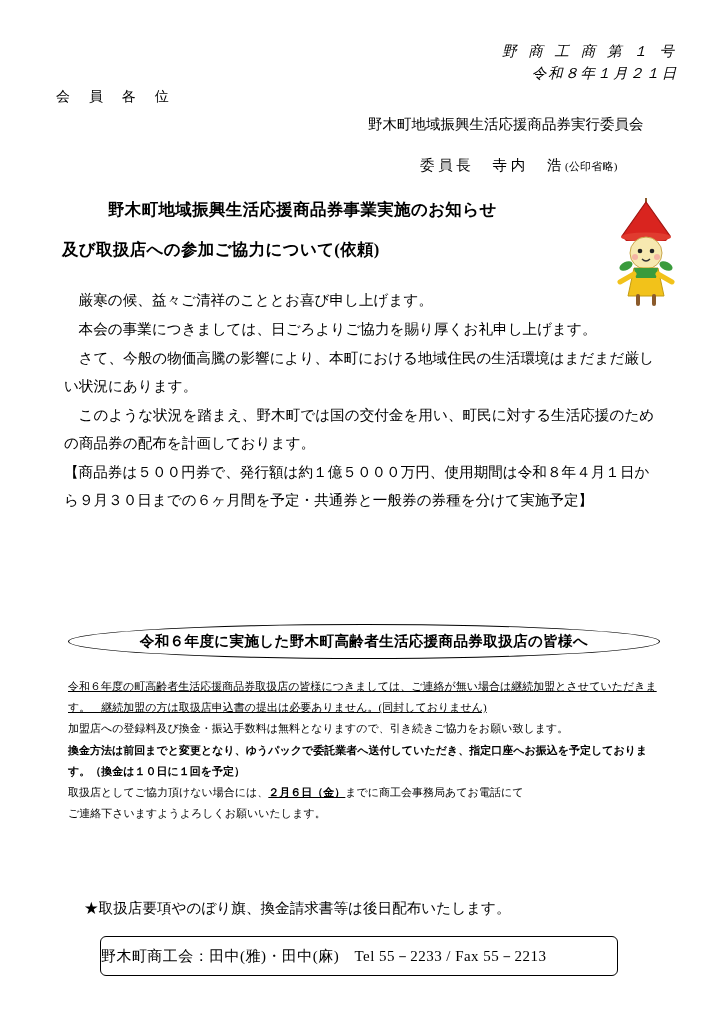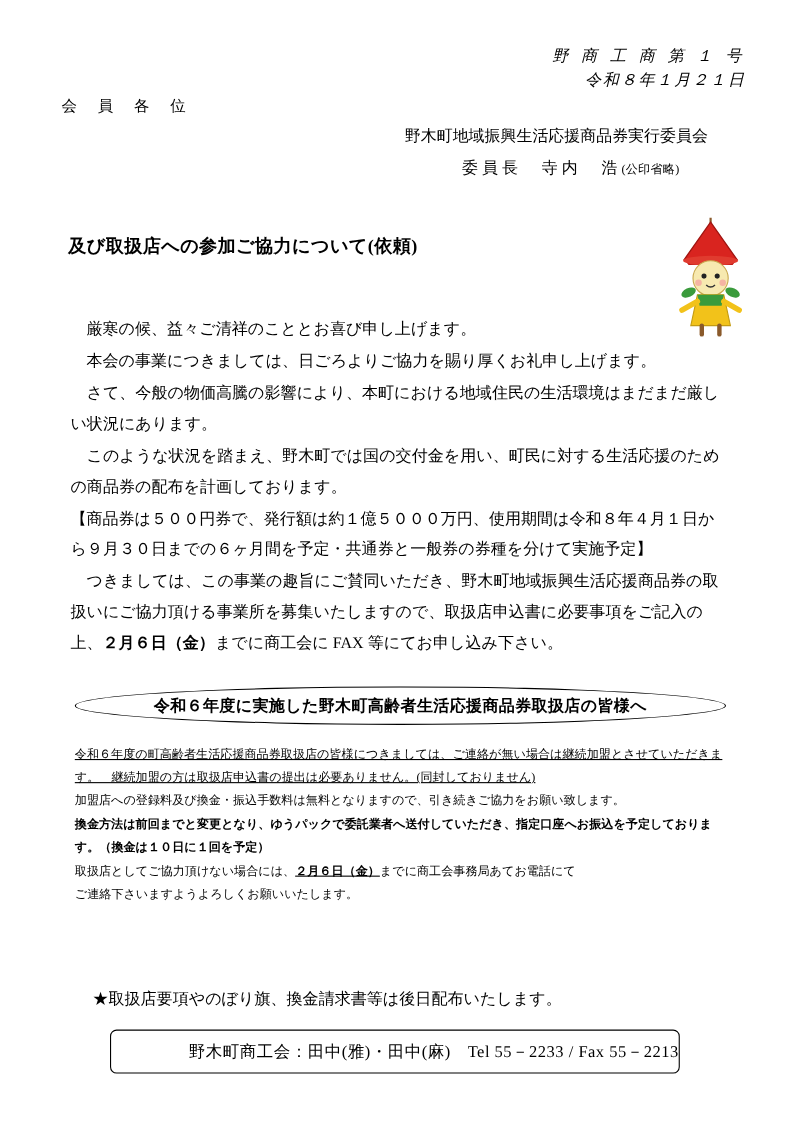--- a/index.html
+++ b/index.html
@@ -45,21 +45,21 @@
   }
   .issuer {
     position: absolute;
     top: 112px;
     left: 368px;
     font-size: 14.5px;
     line-height: 1.7;
   }
   .issuer .chair {
     display: block;
-    margin-top: 4px;
+    margin-top: 16px;
     padding-left: 52px;
   }
   .chair-name {
     letter-spacing: 0.25em;
   }
   .seal-note {
     font-size: 11px;
     letter-spacing: 0.02em;
   }
   
@@ -150,21 +150,21 @@
   .contact-box {
     position: absolute;
     top: 936px;
     left: 100px;
     width: 516px;
     height: 38px;
     border: 1.3px solid #000;
     border-radius: 6px;
     display: flex;
     align-items: center;
-    justify-content: flex-end;
+    justify-content: flex-start;
     font-size: 15px;
     letter-spacing: 0.03em;
   }
 </style>
 </head>
 <body>
 
 <div class="page">
 
   <div class="doc-number">
@@ -175,20 +175,21 @@
   <div class="addressee">会 員 各 位</div>
 
   <div class="issuer">
     <div>野木町地域振興生活応援商品券実行委員会</div>
     <span class="chair">
       <span class="chair-name">委員長　寺内　浩</span><span class="seal-note">(公印省略)</span>
     </span>
   </div>
 
   <div class="title-wrap">
+    <div class="title-1">野木町地域振興生活応援商品券事業実施のお知らせ</div>
     <div class="title-2">及び取扱店への参加ご協力について(依頼)</div>
   </div>
 
   <svg class="mascot" viewBox="0 0 92 112" xmlns="http://www.w3.org/2000/svg">
 
     <path d="M46 2 L46 14" stroke="#8a5a2b" stroke-width="2"></path>
     <path d="M22 40 L46 6 L70 40 Z" fill="#d9241f" stroke="#a01410" stroke-width="1.2"></path>
     <path d="M22 40 L70 40 L66 45 L26 45 Z" fill="#c01c18"></path>
     <ellipse cx="46" cy="41" rx="25" ry="4.5" fill="#e03b2f"></ellipse>
 
@@ -211,21 +212,20 @@
     <ellipse cx="26" cy="70" rx="7" ry="4" fill="#3a9b3c" transform="rotate(-25 26 70)"></ellipse>
     <ellipse cx="66" cy="70" rx="7" ry="4" fill="#3a9b3c" transform="rotate(25 66 70)"></ellipse>
   </svg>
 
   <div class="body">
     <p class="indent">厳寒の候、益々ご清祥のこととお喜び申し上げます。</p>
     <p class="indent">本会の事業につきましては、日ごろよりご協力を賜り厚くお礼申し上げます。</p>
     <p class="indent">さて、今般の物価高騰の影響により、本町における地域住民の生活環境はまだまだ厳しい状況にあります。</p>
     <p class="indent">このような状況を踏まえ、野木町では国の交付金を用い、町民に対する生活応援のための商品券の配布を計画しております。</p>
     <p>【商品券は５００円券で、発行額は約１億５０００万円、使用期間は令和８年４月１日から９月３０日までの６ヶ月間を予定・共通券と一般券の券種を分けて実施予定】</p>
-    <p class="indent"><span>つきましては、この事業の趣旨にご賛同いただき、野木町地域振興生活応援商品券の取扱いにご協力頂ける事業所を募集いたしますので、取扱店申込書に必要事項をご記入の上、</span><span class="b">２月６日（金）</span><span>までに商工会に FAX 等にてお申し込み下さい。</span></p>
   </div>
 
   <div class="oval">
     <span>令和６年度に実施した野木町高齢者生活応援商品券取扱店の皆様へ</span>
   </div>
 
   <div class="section2">
     <p class="underline">令和６年度の町高齢者生活応援商品券取扱店の皆様につきましては、ご連絡が無い場合は継続加盟とさせていただきます。　継続加盟の方は取扱店申込書の提出は必要ありません。(同封しておりません)</p>
     <p>加盟店への登録料及び換金・振込手数料は無料となりますので、引き続きご協力をお願い致します。</p>
     <p class="b">換金方法は前回までと変更となり、ゆうパックで委託業者へ送付していただき、指定口座へお振込を予定しております。（換金は１０日に１回を予定）</p>

